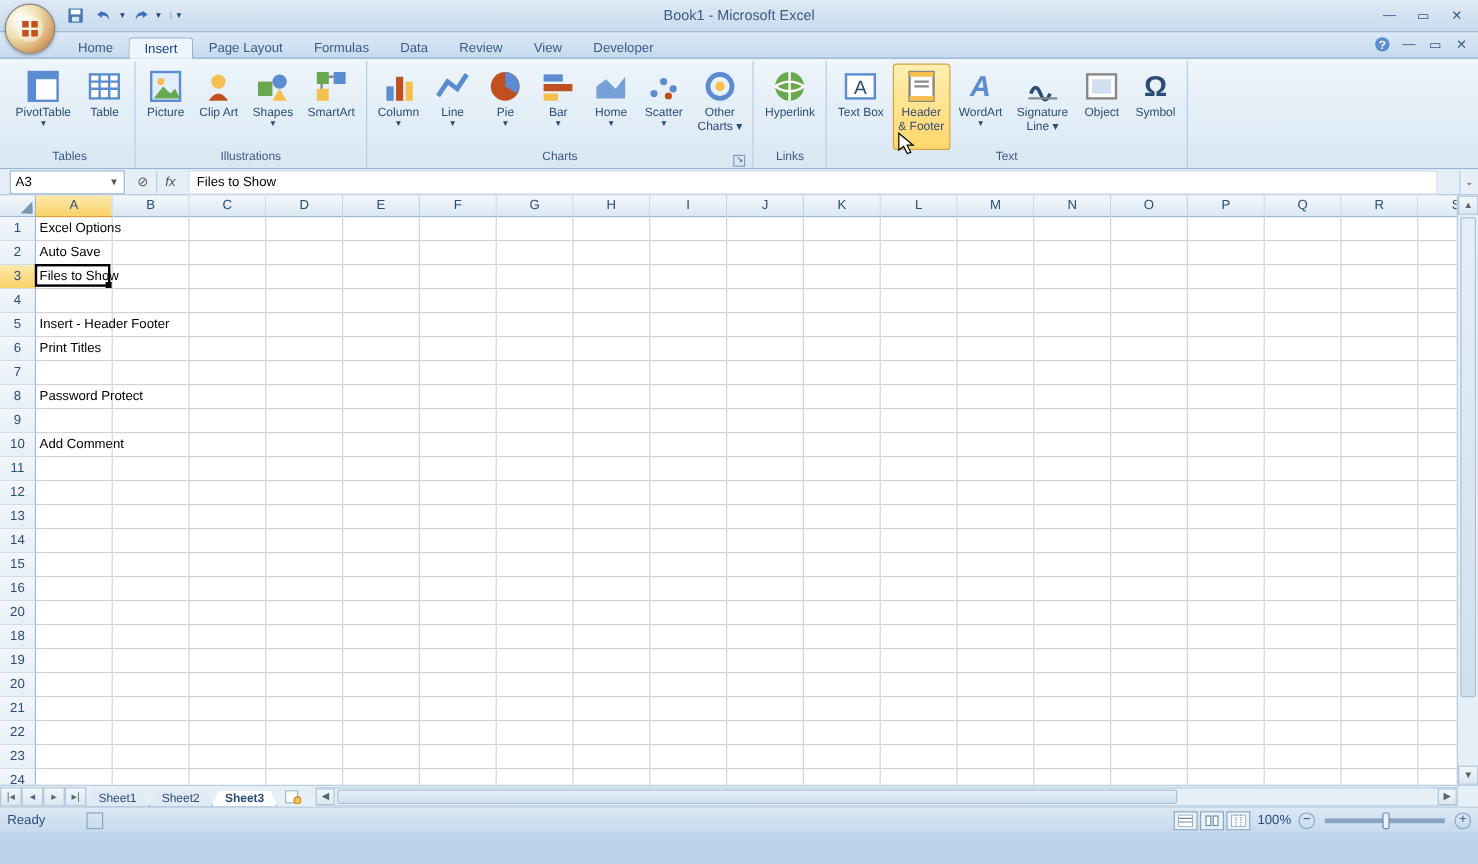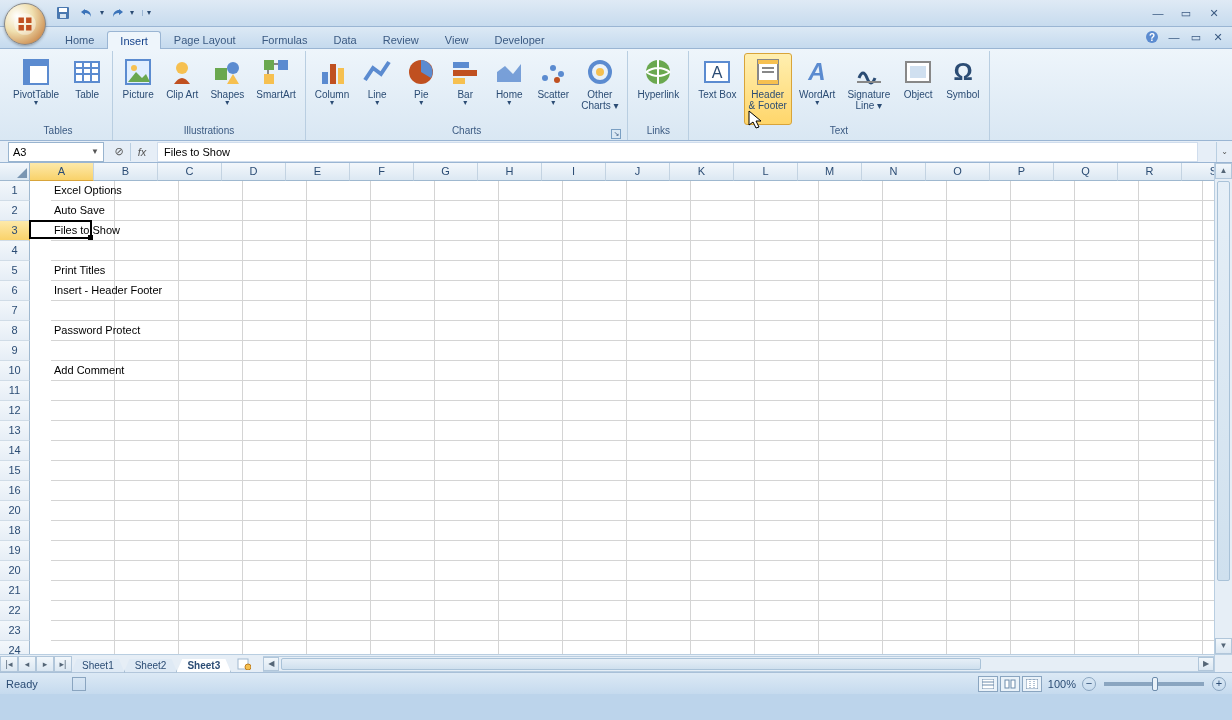--- a/index.html
+++ b/index.html
@@ -48,21 +48,21 @@
   
   .gridwrap{position:relative;height:510px;background:#fff;border-bottom:1px solid #a9c0d8;}
   .select-all{position:absolute;left:0;top:0;width:30px;height:18px;background:linear-gradient(#f3f7fb,#dce8f3);border-right:1px solid #9fb8cf;border-bottom:1px solid #9fb8cf;}
   .select-all::after{content:"";position:absolute;right:2px;bottom:2px;border:5px solid transparent;border-right-color:#7a96b2;border-bottom-color:#7a96b2;}
   .colheads{position:absolute;left:30px;top:0;right:18px;height:18px;display:flex;}
   .ch{width:64px;flex:0 0 64px;height:18px;background:linear-gradient(#f3f7fb,#dce8f3);border-right:1px solid #c3d3e2;border-bottom:1px solid #9fb8cf;text-align:center;font-size:11px;color:#2b4c74;line-height:17px;}
   .ch.sel{background:linear-gradient(#fde9aa,#f9d26a);border-bottom-color:#d8a43a;}
   .rowheads{position:absolute;left:0;top:18px;width:30px;bottom:18px;}
   .rh{height:20px;background:linear-gradient(#f3f7fb,#e6eef6);border-right:1px solid #9fb8cf;border-bottom:1px solid #d0dce7;text-align:center;font-size:11px;color:#2b4c74;line-height:19px;}
   .rh.sel{background:linear-gradient(#fde9aa,#f9d26a);border-right-color:#d8a43a;}
-  .cells{position:absolute;left:30px;top:18px;right:18px;bottom:18px;overflow:hidden;padding-left:21px;}
+  .cells{position:absolute;left:30px;top:18px;right:18px;bottom:18px;overflow:hidden;}
   .row{height:20px;display:flex;}
   .cell{width:64px;flex:0 0 64px;height:20px;border-right:1px solid #d4d4d4;border-bottom:1px solid #d4d4d4;padding:0 3px;font-size:11px;line-height:19px;white-space:nowrap;position:relative;}
   .cell .ov{position:absolute;left:3px;top:0;white-space:nowrap;font-size:11px;line-height:19px;}
   .active-cell{position:absolute;border:2px solid #000;pointer-events:none;}
   .active-cell::after{content:"";position:absolute;right:-3px;bottom:-3px;width:5px;height:5px;background:#000;}
   .vscroll{position:absolute;right:0;top:0;width:18px;bottom:18px;background:#e6eef6;border-left:1px solid #b9cee1;}
   .vscroll .arr{height:16px;background:linear-gradient(#f2f7fb,#dbe7f2);border:1px solid #b1c6da;text-align:center;font-size:8px;line-height:14px;color:#567;}
   .vscroll .thumb{position:absolute;left:2px;right:2px;top:18px;height:400px;background:linear-gradient(#e6eff7,#cfe0ee);border:1px solid #a9c2d8;border-radius:2px;}
   .hscroll-area{position:absolute;left:0;right:18px;bottom:0;height:18px;background:#e6eef6;border-top:1px solid #b9cee1;display:flex;align-items:center;}
   .sheet-nav{display:flex;height:16px;}
@@ -116,20 +116,21 @@
     <span class="rb-drop">▾</span>
     <div class="qat-btn">
         <svg width="16" height="12" viewBox="0 0 16 12">
           <path d="M10 2l4 3-4 3V6c-3 0-5 1-6 4 0-5 3-7 6-7V2z" fill="#3b73b9"></path>
         </svg>
       </div>
     <span class="rb-drop">▾</span>
     <div class="qat-sep"></div>
     <span class="rb-drop" style="border-left:1px solid #9ab5d3;padding-left:4px;">▾</span>
   </div>
+  <div class="title">Book1 - Microsoft Excel</div>
   <div class="win-controls">
     <div class="win-btn">—</div>
     <div class="win-btn">▭</div>
     <div class="win-btn">✕</div>
   </div>
 </div>
 
 <div class="tabrow">
 
   <div id="tabs-here" style="display:flex;align-items:flex-end;">
@@ -534,44 +535,44 @@
         <div class="cell"></div>
         <div class="cell"></div>
         <div class="cell"></div>
         <div class="cell"></div>
         <div class="cell"></div>
         <div class="cell"></div>
         <div class="cell"></div>
       </div>
       <div class="row">
         <div class="cell">
+          <span class="ov">Insert - Header Footer</span>
+        </div>
+        <div class="cell"></div>
+        <div class="cell"></div>
+        <div class="cell"></div>
+        <div class="cell"></div>
+        <div class="cell"></div>
+        <div class="cell"></div>
+        <div class="cell"></div>
+        <div class="cell"></div>
+        <div class="cell"></div>
+        <div class="cell"></div>
+        <div class="cell"></div>
+        <div class="cell"></div>
+        <div class="cell"></div>
+        <div class="cell"></div>
+        <div class="cell"></div>
+        <div class="cell"></div>
+        <div class="cell"></div>
+        <div class="cell"></div>
+      </div>
+      <div class="row">
+        <div class="cell">
           <span class="ov">Print Titles</span>
-        </div>
-        <div class="cell"></div>
-        <div class="cell"></div>
-        <div class="cell"></div>
-        <div class="cell"></div>
-        <div class="cell"></div>
-        <div class="cell"></div>
-        <div class="cell"></div>
-        <div class="cell"></div>
-        <div class="cell"></div>
-        <div class="cell"></div>
-        <div class="cell"></div>
-        <div class="cell"></div>
-        <div class="cell"></div>
-        <div class="cell"></div>
-        <div class="cell"></div>
-        <div class="cell"></div>
-        <div class="cell"></div>
-        <div class="cell"></div>
-      </div>
-      <div class="row">
-        <div class="cell">
-          <span class="ov">Insert - Header Footer</span>
         </div>
         <div class="cell"></div>
         <div class="cell"></div>
         <div class="cell"></div>
         <div class="cell"></div>
         <div class="cell"></div>
         <div class="cell"></div>
         <div class="cell"></div>
         <div class="cell"></div>
         <div class="cell"></div>

